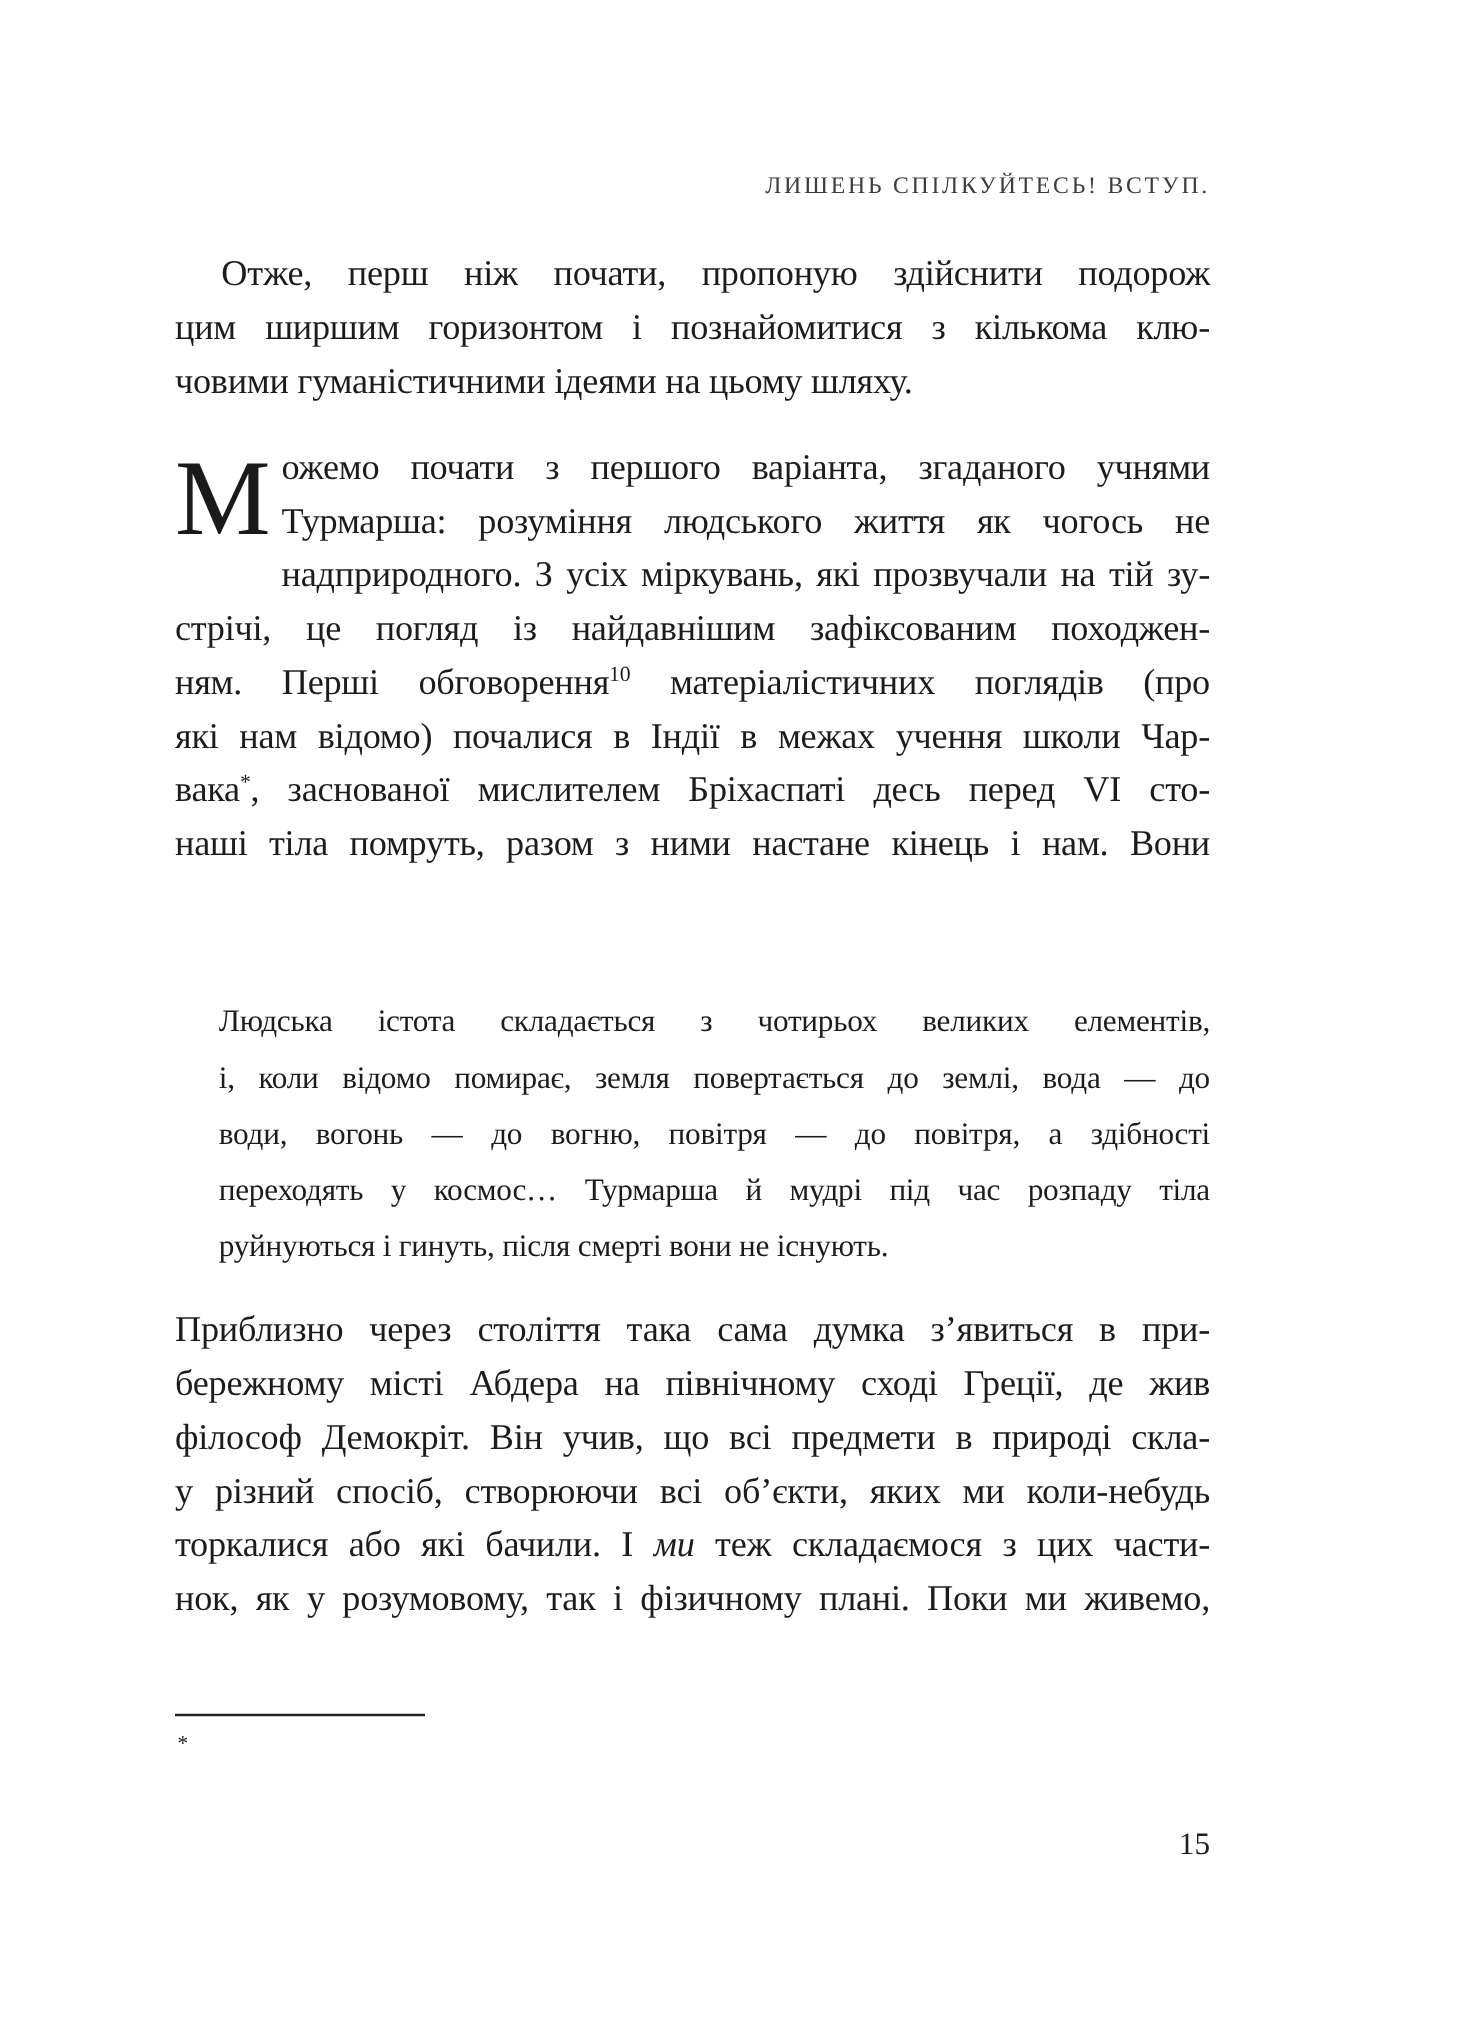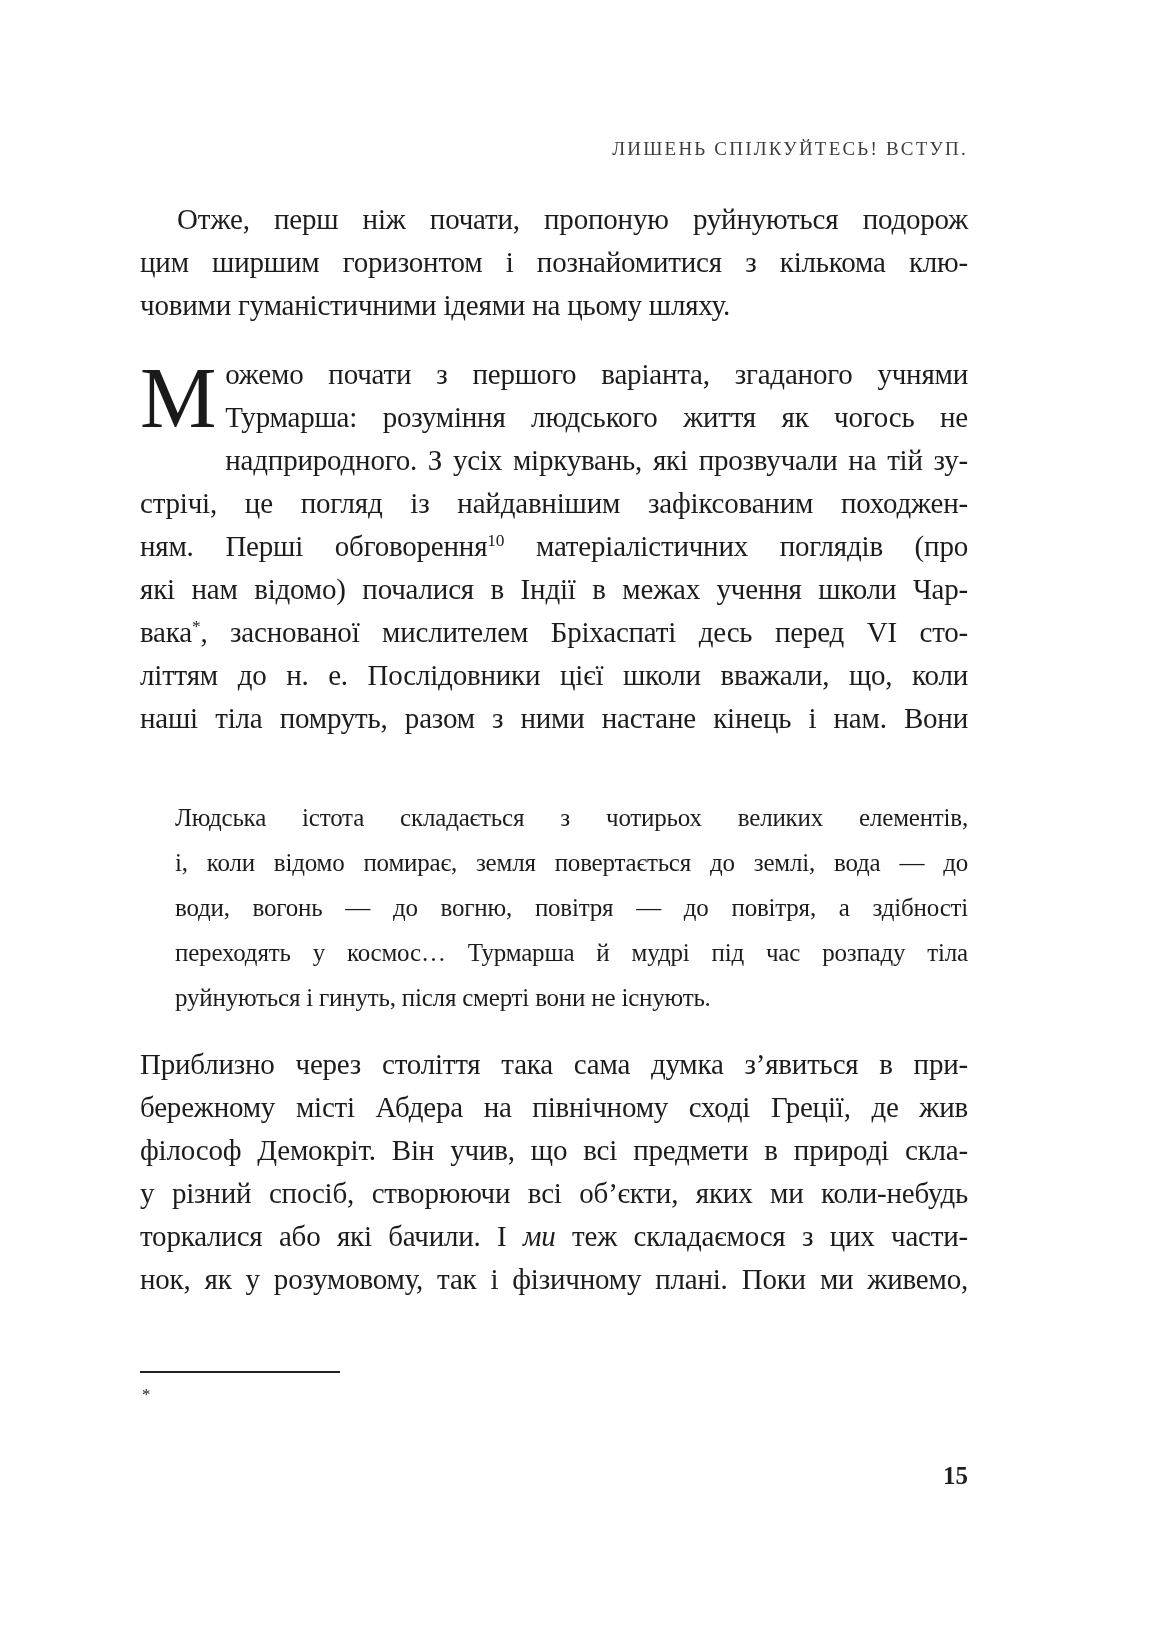--- a/index.html
+++ b/index.html
@@ -72,49 +72,48 @@
   .footnote .marker {
     position: absolute;
     left: 2px; top: -3px;
     font-size: 17px;
   }
   .page-number {
     position: absolute;
     top: 1462px; left: 0; width: 828px;
     text-align: right;
     font-size: 25px;
-    font-weight: 700;
+    font-weight: 400;
     color: #1e1e1e;
   }
 </style>
 </head>
 <body>
 
 <div class="page">
   <div class="text-col">
 
     <div class="running-header">ЛИШЕНЬ СПІЛКУЙТЕСЬ! ВСТУП.</div>
 
     <div class="block body-text para-1">
-        <div class="line first-indent">Отже, перш ніж почати, пропоную руйнуються подорож</div>
+        <div class="line first-indent">Отже, перш ніж почати, пропоную здійснити подорож</div>
         <div class="line">цим ширшим горизонтом і познайомитися з кількома клю-</div>
         <div class="line endline">човими гуманістичними ідеями на цьому шляху.</div>
       </div>
 
     <div class="block body-text para-2">
       <span class="dropcap">М</span>
         <div>
           <div class="line">ожемо почати з першого варіанта, згаданого учнями</div>
           <div class="line">Турмарша: розуміння людського життя як чогось не</div>
           <div class="line">надприродного. З усіх міркувань, які прозвучали на тій зу-</div>
           <div class="line">стрічі, це погляд із найдавнішим зафіксованим походжен-</div>
           <div class="line">ням. Перші обговорення<sup>10</sup> матеріалістичних поглядів (про</div>
           <div class="line">які нам відомо) почалися в Індії в межах учення школи Чар-</div>
           <div class="line">вака<sup>*</sup>, заснованої мислителем Бріхаспаті десь перед VI сто-</div>
-          <div class="line">літтям до н. е. Послідовники цієї школи вважали, що, коли</div>
           <div class="line">наші тіла помруть, разом з ними настане кінець і нам. Вони</div>
         </div>
     </div>
 
     <div class="block quote-block">
         <div class="line">Людська істота складається з чотирьох великих елементів,</div>
         <div class="line">і, коли відомо помирає, земля повертається до землі, вода — до</div>
         <div class="line">води, вогонь — до вогню, повітря — до повітря, а здібності</div>
         <div class="line">переходять у космос… Турмарша й мудрі під час розпаду тіла</div>
         <div class="line endline">руйнуються і гинуть, після смерті вони не існують.</div>

